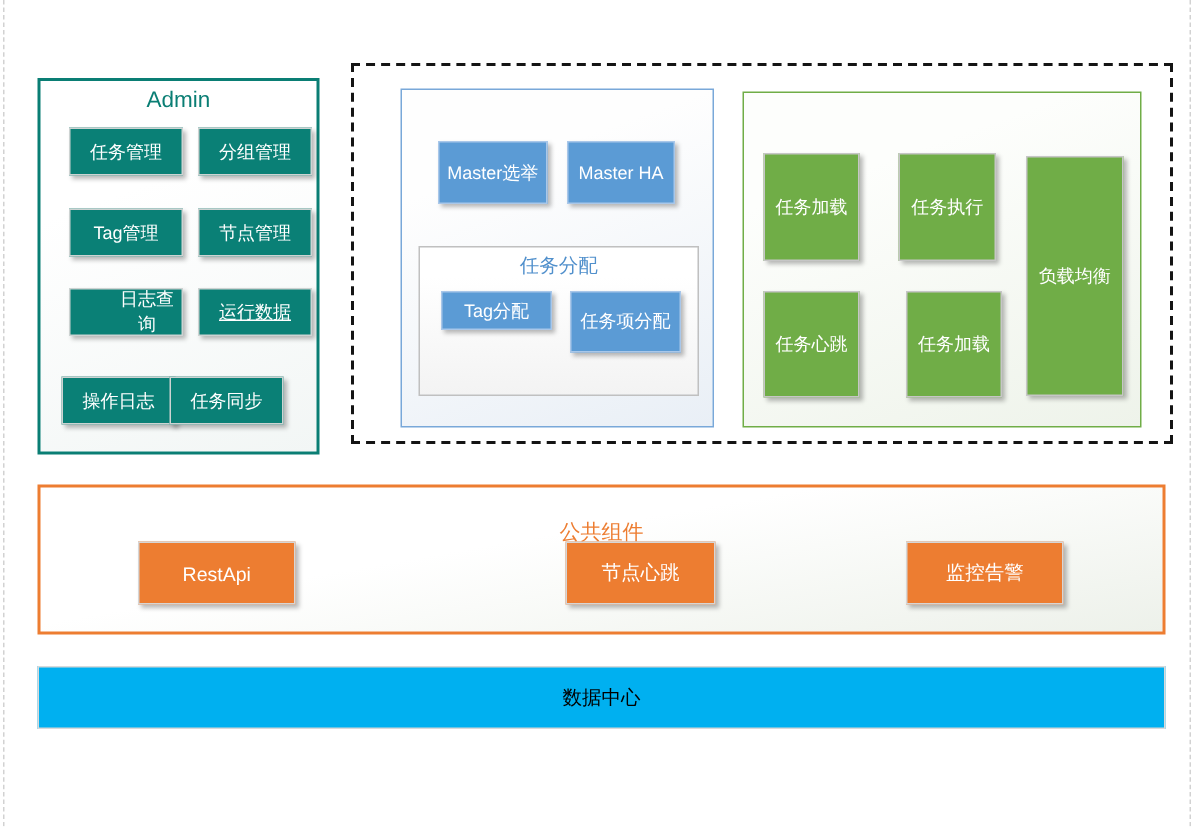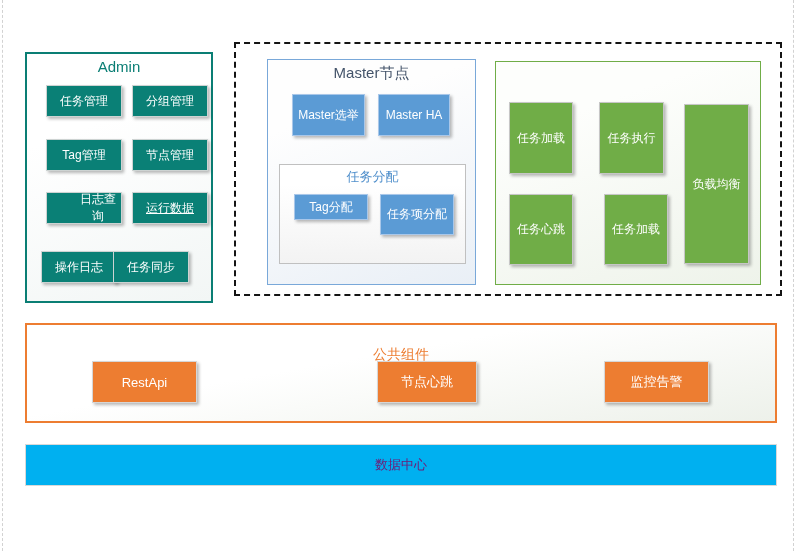--- a/index.html
+++ b/index.html
@@ -41,21 +41,21 @@
   .executor .title{color:#70ad47;font-size:15px;}
 
   
   .common{left:25px;top:323px;width:752px;height:100px;
     border:2px solid #ed7d31;background:linear-gradient(170deg,#ffffff 40%,#edf1ea 100%);}
   .common .title{color:#ed7d31;font-size:14px;top:21px;}
 
   
   .datacenter{left:25px;top:444px;width:752px;height:42px;background:#00b0f0;
     border:1px solid #d9d9d9;display:flex;align-items:center;justify-content:center;
-    color:#701a75;font-size:13px;}
+    color:#000000;font-size:13px;}
 
   
   .blk{position:absolute;box-sizing:border-box;display:flex;align-items:center;justify-content:center;
     color:#ffffff;font-size:12px;text-align:center;box-shadow:2px 2px 3px rgba(0,0,0,.28);}
   .teal-blk{background:#0a8076;border:1px solid #cdd3d2;width:76px;height:32px;}
   .blue-blk{background:#5b9bd5;border:1px solid #a9c7e9;}
   .green-blk{background:#70ad47;border:1px solid #c6c6c6;}
   .orange-blk{background:#ed7d31;border:1px solid #d6d6d6;height:42px;font-size:13px;}
 
   
@@ -98,21 +98,20 @@
     <div class="blk teal-blk a3">节点管理</div>
     <div class="blk teal-blk a4">日志查询</div>
     <div class="blk teal-blk a5">运行数据</div>
     <div class="blk teal-blk a6">操作日志</div>
     <div class="blk teal-blk a7">任务同步</div>
   </section>
 
   <div class="panel cluster">
 
     <section class="panel master">
-      <h2 class="title">Master节点</h2>
       <div class="blk blue-blk m0">Master选举</div>
       <div class="blk blue-blk m1">Master HA</div>
 
       <div class="dispatch">
         <h3 class="title">任务分配</h3>
         <div class="blk blue-blk d0">Tag分配</div>
         <div class="blk blue-blk d1">任务项分配</div>
       </div>
     </section>
 

